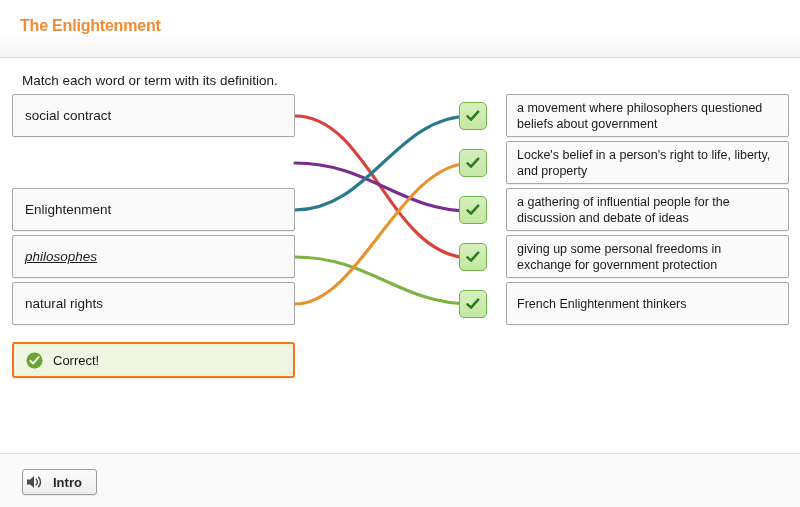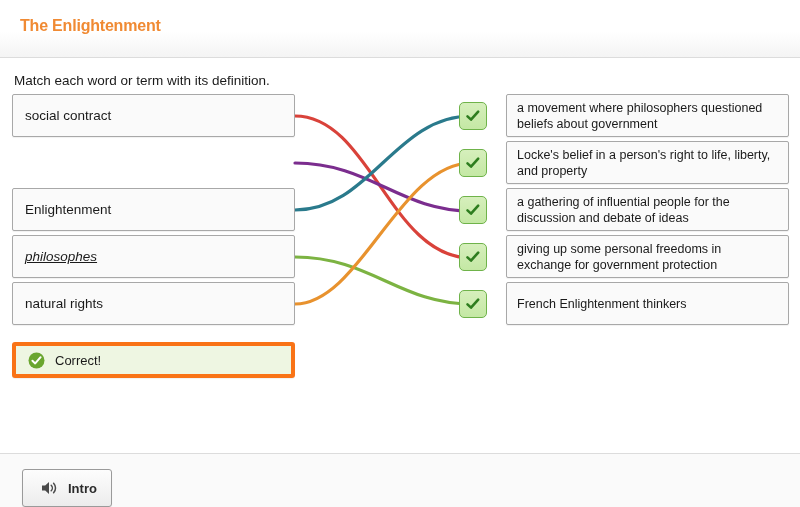--- a/index.html
+++ b/index.html
@@ -30,21 +30,21 @@
     left: 20px; top: 17px;
     font-size: 16px;
     font-weight: bold;
     color: #f08a33;
     letter-spacing: -0.2px;
   }
 
   
   .instruction {
     position: absolute;
-    left: 14px; top: 73px;
+    left: 22px; top: 73px;
     font-size: 13.5px;
     color: #1a1a1a;
   }
 
   
   .stage {
     position: absolute;
     left: 0; top: 88px;
     width: 800px; height: 300px;
   }
@@ -105,21 +105,21 @@
   }
 
   
   .feedback {
     position: absolute;
     left: 12px; top: 342px;
     width: 283px;
     height: 36px;
     box-sizing: border-box;
     background: #eef6e2;
-    border: 4px solid #f97316;
+    border: 2px solid #f97316;
     border-radius: 3px;
     display: flex;
     align-items: center;
     padding: 0 12px;
     box-shadow: 0 1px 1px rgba(0,0,0,0.06);
   }
   .feedback-icon { margin-right: 10px; display: block; }
   .feedback-text {
     font-size: 13px;
     color: #1a1a1a;
@@ -130,22 +130,22 @@
     position: absolute;
     left: 0; top: 453px;
     width: 800px; height: 54px;
     background: #fafafa;
     border-top: 1px solid #dcdcdc;
     box-sizing: border-box;
   }
   .intro-btn {
     position: absolute;
     left: 22px; top: 15px;
-    height: 38px;
-    padding: 0 14px 0 18px;
+    height: 26px;
+    padding: 0 14px 0 3px;
     box-sizing: border-box;
     background: linear-gradient(to bottom, #fdfdfd 0%, #ececec 100%);
     border: 1px solid #9a9a9a;
     border-radius: 3px;
     display: flex;
     align-items: center;
     box-shadow: 0 1px 1px rgba(0,0,0,0.08);
   }
   .intro-icon { margin-right: 9px; display: block; }
   .intro-label {

